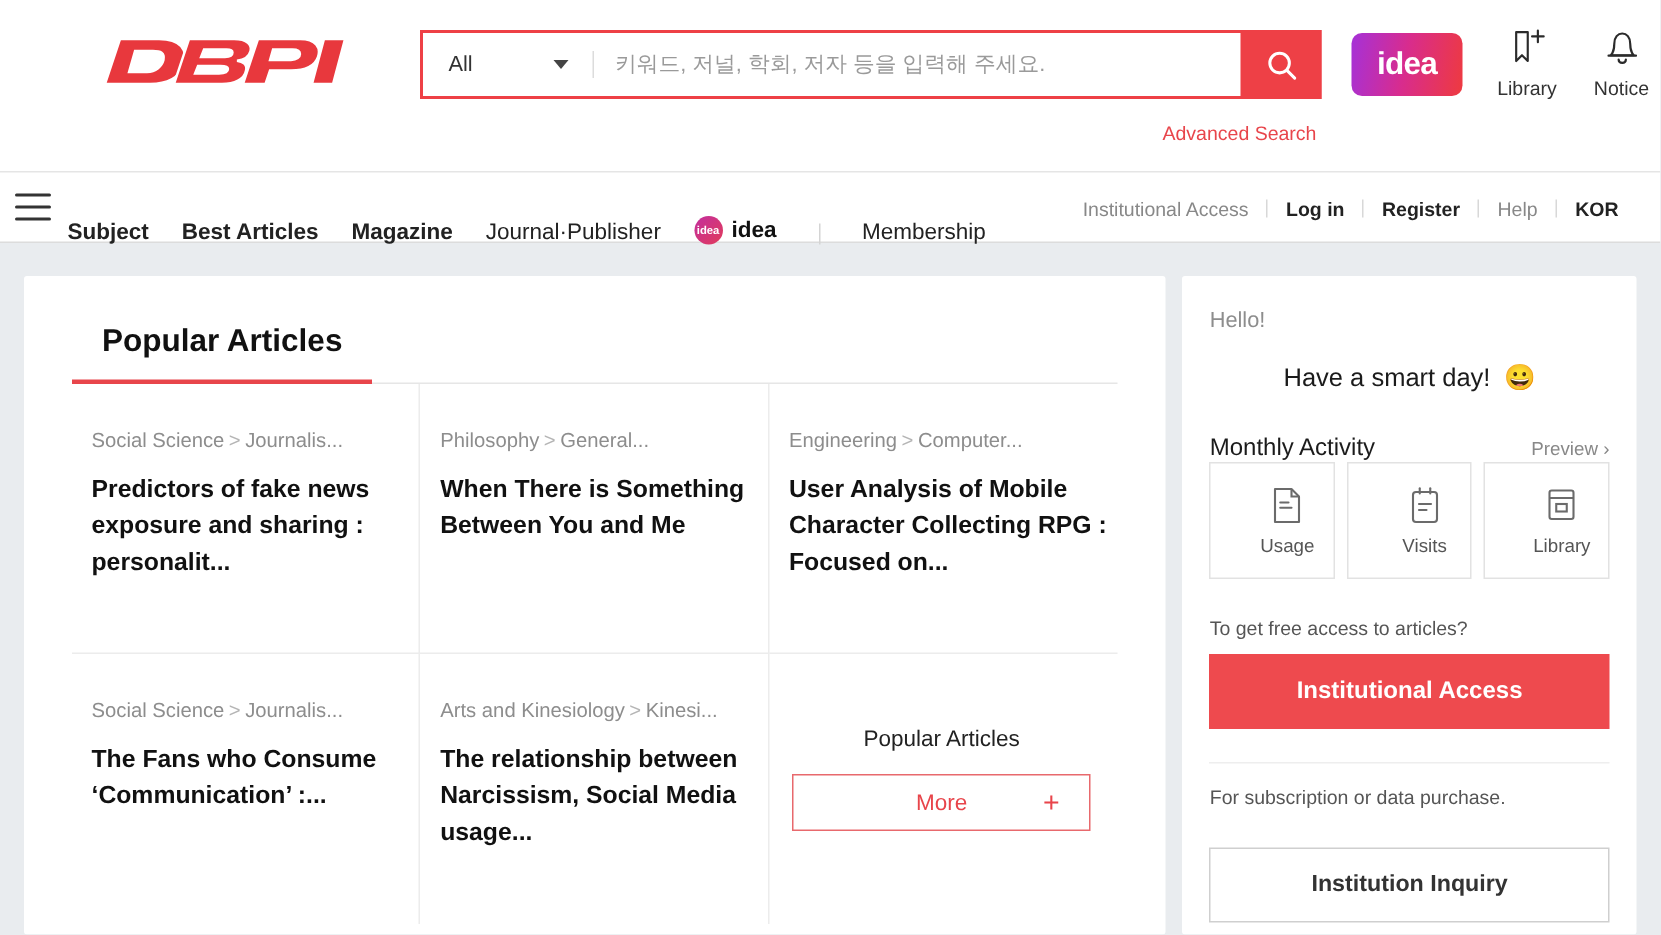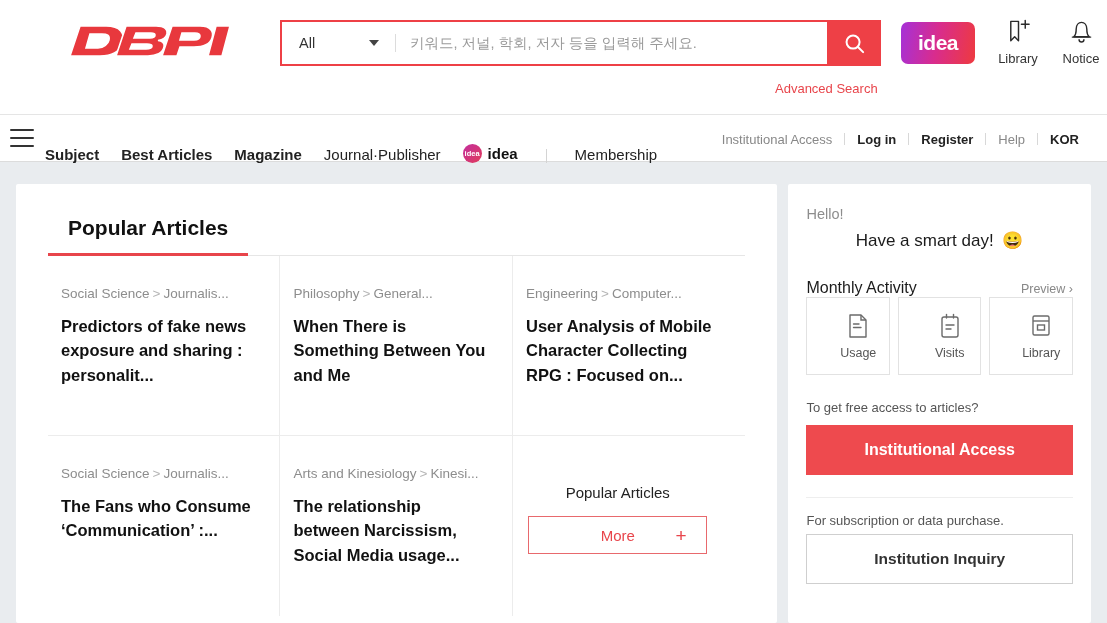--- a/index.html
+++ b/index.html
@@ -246,21 +246,21 @@
     left: 0; right: 0; bottom: -1px;
     height: 3px;
     background: #e8454b;
   }
 
   .grid {
     display: grid;
     grid-template-columns: 1fr 1fr 1fr;
   }
   .cell {
-    padding: 30px 24px 28px 13px;
+    padding: 30px 4px 28px 13px;
     min-height: 180px;
     border-right: 1px solid #ececec;
     border-bottom: 1px solid #ececec;
   }
   .cell:nth-child(3n) { border-right: none; }
   .cell.blank { border-bottom: none; }
   .cell.norow2 { border-bottom: none; }
 
   .cat {
     font-size: 13.5px;
@@ -312,21 +312,21 @@
   
   .side-card {
     width: 305px;
     background: #fff;
     padding: 22px 18px 0 18px;
     border-radius: 2px;
   }
   .hello {
     font-size: 14.5px;
     color: #8d8d8d;
-    margin-bottom: 8px;
+    margin-bottom: 19px;
   }
   .smart {
     font-size: 17px;
     color: #1b1b1b;
     display: flex;
     align-items: center;
     gap: 9px;
     justify-content: center;
   }
   .smart .emoji { font-size: 17px; }
@@ -373,21 +373,21 @@
     border: none;
     width: 100%;
     cursor: pointer;
     font-family: "Liberation Sans", sans-serif;
   }
   .hr-soft { height: 1px; background: #eee; margin-top: 22px; }
   .sub-note2 {
     font-size: 13px;
     color: #555;
     margin-top: 15px;
-    margin-bottom: 6px;
+    margin-bottom: 26px;
   }
   .btn-outline {
     height: 50px;
     background: #fff;
     border: 1px solid #cfcfcf;
     color: #333;
     font-size: 15.5px;
     font-weight: bold;
     width: 100%;
     cursor: pointer;

